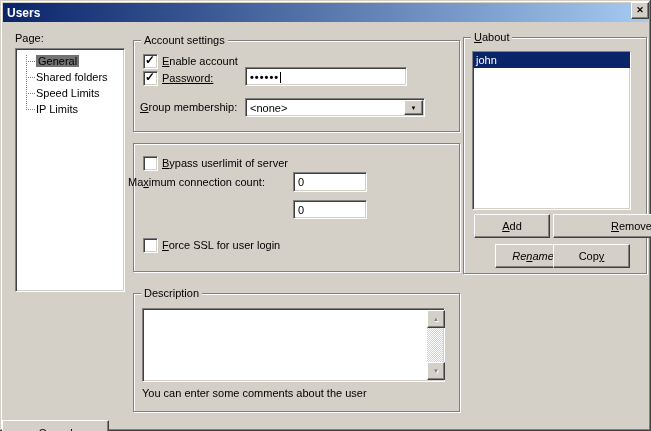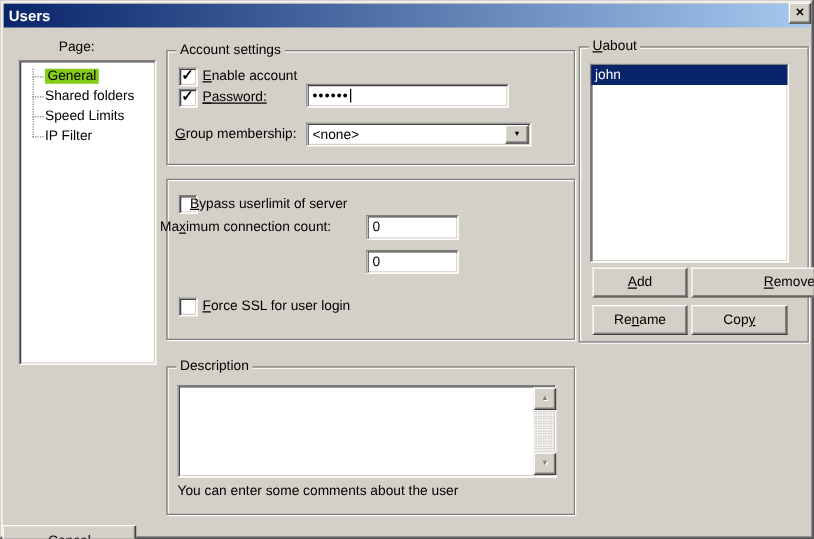--- a/index.html
+++ b/index.html
@@ -70,21 +70,21 @@
     position:absolute; top:1px; right:1px; bottom:1px; width:17px; background:#D4D0C8;
     border:1px solid; border-color:#FFFFFF #404040 #404040 #FFFFFF;
     box-shadow: inset -1px -1px 0 #808080;
     display:flex; align-items:center; justify-content:center; font-size:6px;
   }
 
   
   .tree-vline { position:absolute; left:10px; top:6px; height:55px; border-left:1px dotted #808080; }
   .tree-stub { position:absolute; left:10px; width:9px; height:0; border-top:1px dotted #808080; }
   .tree-item { position:absolute; left:20px; height:16px; line-height:15px; white-space:nowrap; }
-  .tree-item .sel { background:#84cc16; padding:0 2px; }
+  .tree-item .sel { background:#737373; padding:0 2px; }
 
   
   .list-item { height:16px; line-height:16px; padding-left:3px; white-space:nowrap; }
   .list-item.selected { background:#0A246A; color:#FFFFFF; }
 
   
   .sb {
     position:absolute; top:1px; right:1px; bottom:1px; width:16px;
     background: repeating-conic-gradient(#FFFFFF 0% 25%, #D4D0C8 0% 50%) 0 0 / 2px 2px;
   }
@@ -104,31 +104,31 @@
 
 <div class="dialog">
 
   <div class="titlebar">
     <span class="titlebar-text">Users</span>
   </div>
   <div class="close-btn">
     <span>✕</span>
   </div>
 
-  <div class="lbl" style="left:15px; top:32px;margin-left:32px;">Page:</div>
+  <div class="lbl" style="left:15px; top:32px;">Page:</div>
   <div class="sunken" style="position:absolute; left:15px; top:48px; width:108px; height:242px;">
     <div class="tree-vline"></div>
     <div class="tree-stub" style="top:12px;"></div>
     <div class="tree-stub" style="top:28px;"></div>
     <div class="tree-stub" style="top:44px;"></div>
     <div class="tree-stub" style="top:60px;"></div>
     <div class="tree-item" style="top:5px;"><span class="sel">General</span></div>
     <div class="tree-item" style="top:21px;"><span>Shared folders</span></div>
     <div class="tree-item" style="top:37px;"><span>Speed Limits</span></div>
-    <div class="tree-item" style="top:53px;"><span>IP Filter</span></div>
+    <div class="tree-item" style="top:53px;"><span>IP Limits</span></div>
   </div>
 
   <div class="group" style="left:133px; top:40px; width:325px; height:90px;">
     <div class="group-title">Account settings</div>
   </div>
   <div class="cb checked" style="left:143px; top:54px;"></div>
   <div class="lbl" style="left:162px; top:55px;"><span></span><span class="mn">E</span><span>nable account</span></div>
 
   <div class="cb checked" style="left:143px; top:71px;"></div>
   <div class="lbl" style="left:162px; top:72px;text-decoration:underline;"><span></span><span class="mn">P</span><span>assword:</span></div>
@@ -139,21 +139,21 @@
   <div class="lbl" style="left:140px; top:101px;"><span class="mn">G</span><span>roup membership:</span></div>
   <div class="sunken field" style="left:245px; top:98px; width:180px; height:19px;">
     <span>&lt;none&gt;</span>
     <div class="combo-arrow">
         <span>▼</span>
       </div>
   </div>
 
   <div class="group" style="left:133px; top:143px; width:325px; height:127px;"></div>
   <div class="cb" style="left:143px; top:156px;"></div>
-  <div class="lbl" style="left:152px; top:157px;"><span class="mn">B</span><span>ypass userlimit of server</span></div>
+  <div class="lbl" style="left:162px; top:157px;"><span class="mn">B</span><span>ypass userlimit of server</span></div>
 
   <div class="lbl" style="left:128px; top:176px;"><span>Ma</span><span class="mn">x</span><span>imum connection count:</span></div>
   <div class="sunken field" style="left:293px; top:172px; width:74px; height:20px;">
     <span>0</span>
   </div>
 
   <div class="sunken field" style="left:293px; top:200px; width:74px; height:19px;">
     <span>0</span>
   </div>
 
@@ -181,21 +181,21 @@
   </div>
   <div class="sunken" style="position:absolute; left:472px; top:51px; width:157px; height:157px;">
     <div class="list-item selected">john</div>
   </div>
   <div class="btn" style="left:474px; top:214px; width:74px; height:22px;">
       <span><span class="mn">A</span><span>dd</span></span>
     </div>
   <div class="btn" style="left:553px; top:214px; width:75px; height:22px;padding-left:40px;">
       <span><span class="mn">R</span><span>emove</span></span>
     </div>
-  <div class="btn" style="left:474px; top:244px; width:74px; height:22px;">
+  <div class="btn" style="left:495px; top:244px; width:74px; height:22px;font-style:italic;">
       <span><span>Re</span><span class="mn">n</span><span>ame</span></span>
     </div>
   <div class="btn" style="left:553px; top:244px; width:75px; height:22px;">
       <span><span>Cop</span><span class="mn">y</span></span>
     </div>
 
   <div class="btn" style="left:2px; top:392px; width:105px; height:23px;margin-top:28px;">
       <span>Cancel</span>
     </div>
 

